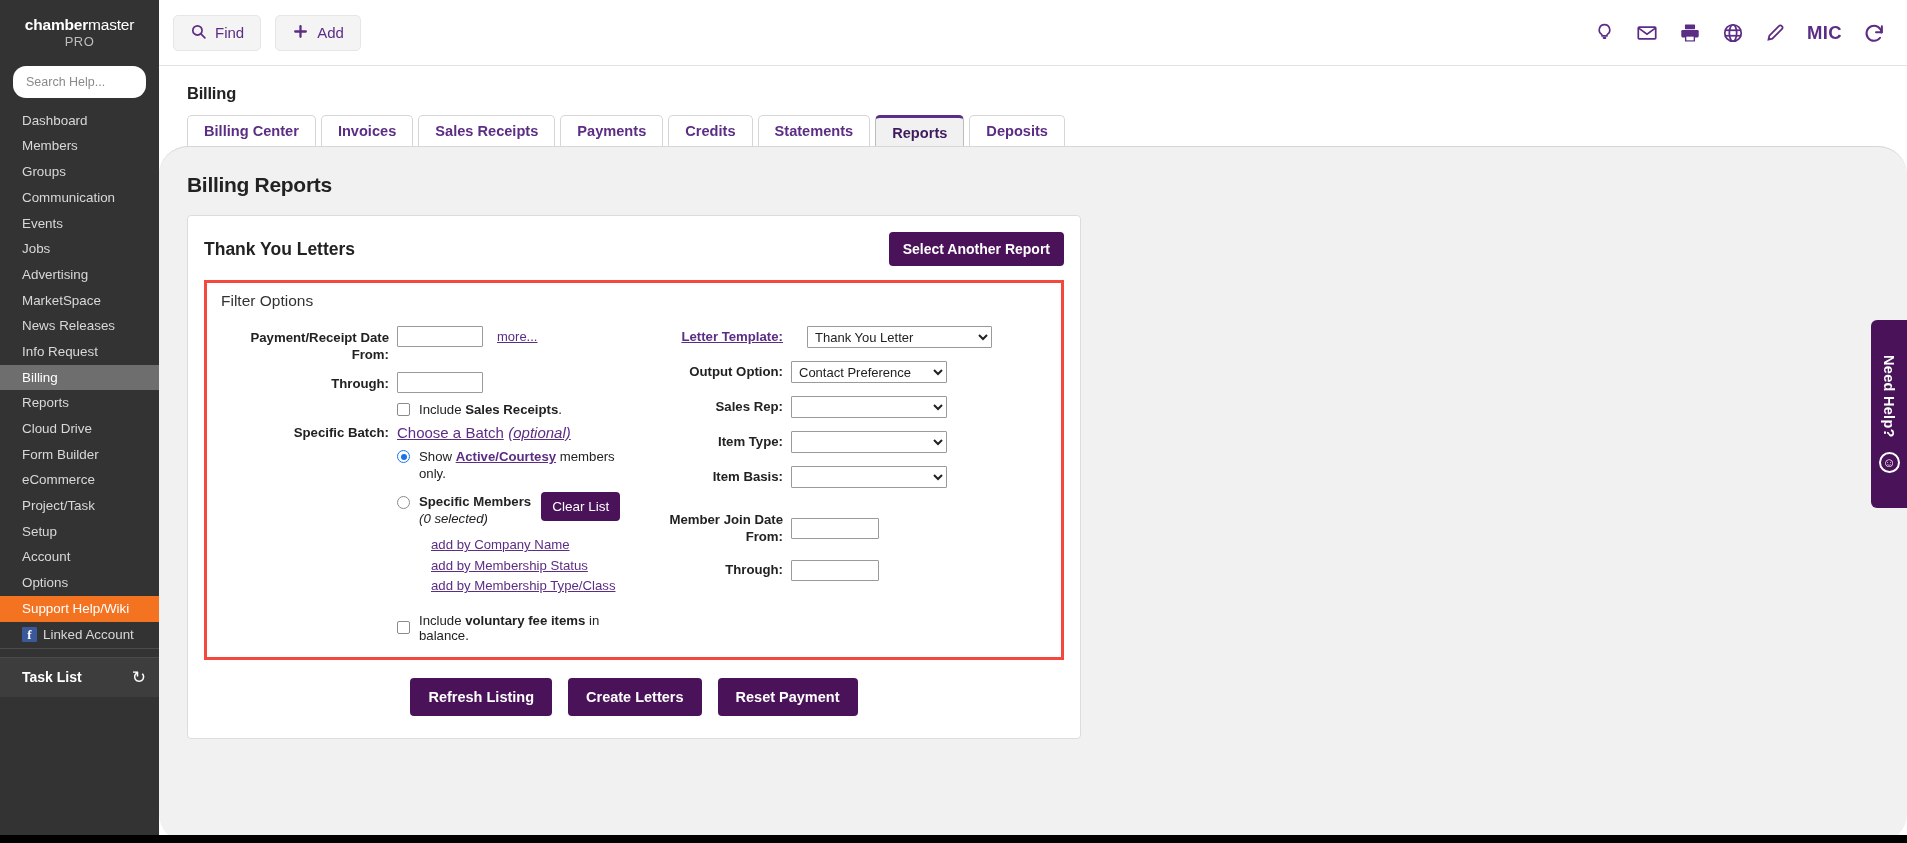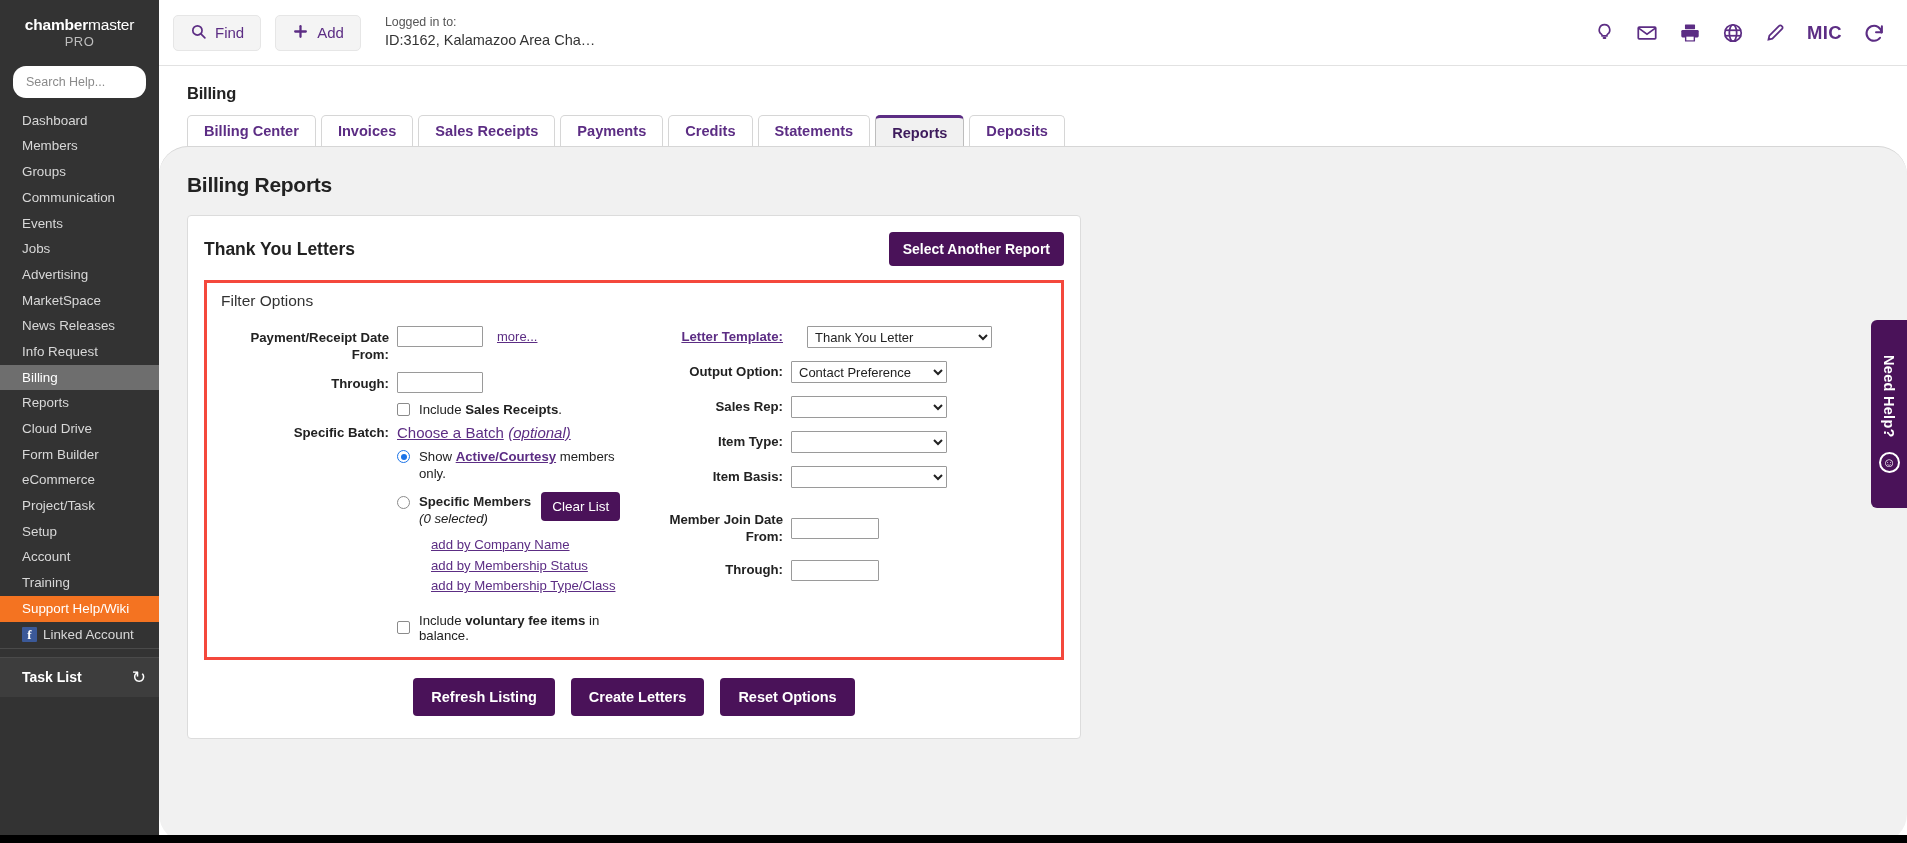--- a/index.html
+++ b/index.html
@@ -417,21 +417,21 @@
       <div class="nav-item">News Releases</div>
       <div class="nav-item">Info Request</div>
       <div class="nav-item active">Billing</div>
       <div class="nav-item">Reports</div>
       <div class="nav-item">Cloud Drive</div>
       <div class="nav-item">Form Builder</div>
       <div class="nav-item">eCommerce</div>
       <div class="nav-item">Project/Task</div>
       <div class="nav-item">Setup</div>
       <div class="nav-item">Account</div>
-      <div class="nav-item">Training</div>
+      <div class="nav-item">Options</div>
       <div class="nav-item highlight">Support Help/Wiki</div>
     </nav>
 
     <div class="nav-linked">
       <span class="fb-icon">f</span>
       <span>Linked Account</span>
     </div>
 
     <div class="tasklist-bar">
       <span class="tl-label">Task List</span>
@@ -455,24 +455,20 @@
       <div class="tb-btn">
         <span>
           <svg width="17" height="17" viewBox="0 0 24 24" stroke="#5c2d84" stroke-width="3.2" stroke-linecap="round">
             <line x1="12" y1="4.5" x2="12" y2="19.5"></line>
               <line x1="4.5" y1="12" x2="19.5" y2="12"></line>
           </svg>
         </span>
         <span class="lbl">Add</span>
       </div>
 
-      <div class="logged">
-        <div class="l1">Logged in to:</div>
-        <div class="l2">ID:3162, Kalamazoo Area Cha…</div>
-      </div>
 
       <div class="tb-spacer"></div>
 
       <div class="tb-icons">
         <span class="tb-icon">
           <svg width="21" height="21" viewBox="0 0 24 24" fill="none" stroke="#5c2d84" stroke-width="1.9">
             <path d="M12 3a6 6 0 0 0-3.6 10.8c.6.5.9 1.2.9 2h5.4c0-.8.3-1.5.9-2A6 6 0 0 0 12 3z"></path>
             <rect x="9.9" y="17" width="4.2" height="2.4" rx="1.1" fill="#5c2d84" stroke="none"></rect>
           </svg>
         </span>
@@ -650,21 +646,21 @@
                   <div class="txtbox wide"></div>
                 </div>
 
               </div>
             </div>
           </div>
 
           <div class="footer-btns">
             <button class="btn-foot">Refresh Listing</button>
             <button class="btn-foot">Create Letters</button>
-            <button class="btn-foot">Reset Options</button>
+            <button class="btn-foot">Reset Payment</button>
           </div>
         </div>
       </div>
     </div>
 
     <div class="need-help">
       <span class="nh-text">Need Help?</span>
       <span class="nh-icon">☺</span>
     </div>
   </section>

